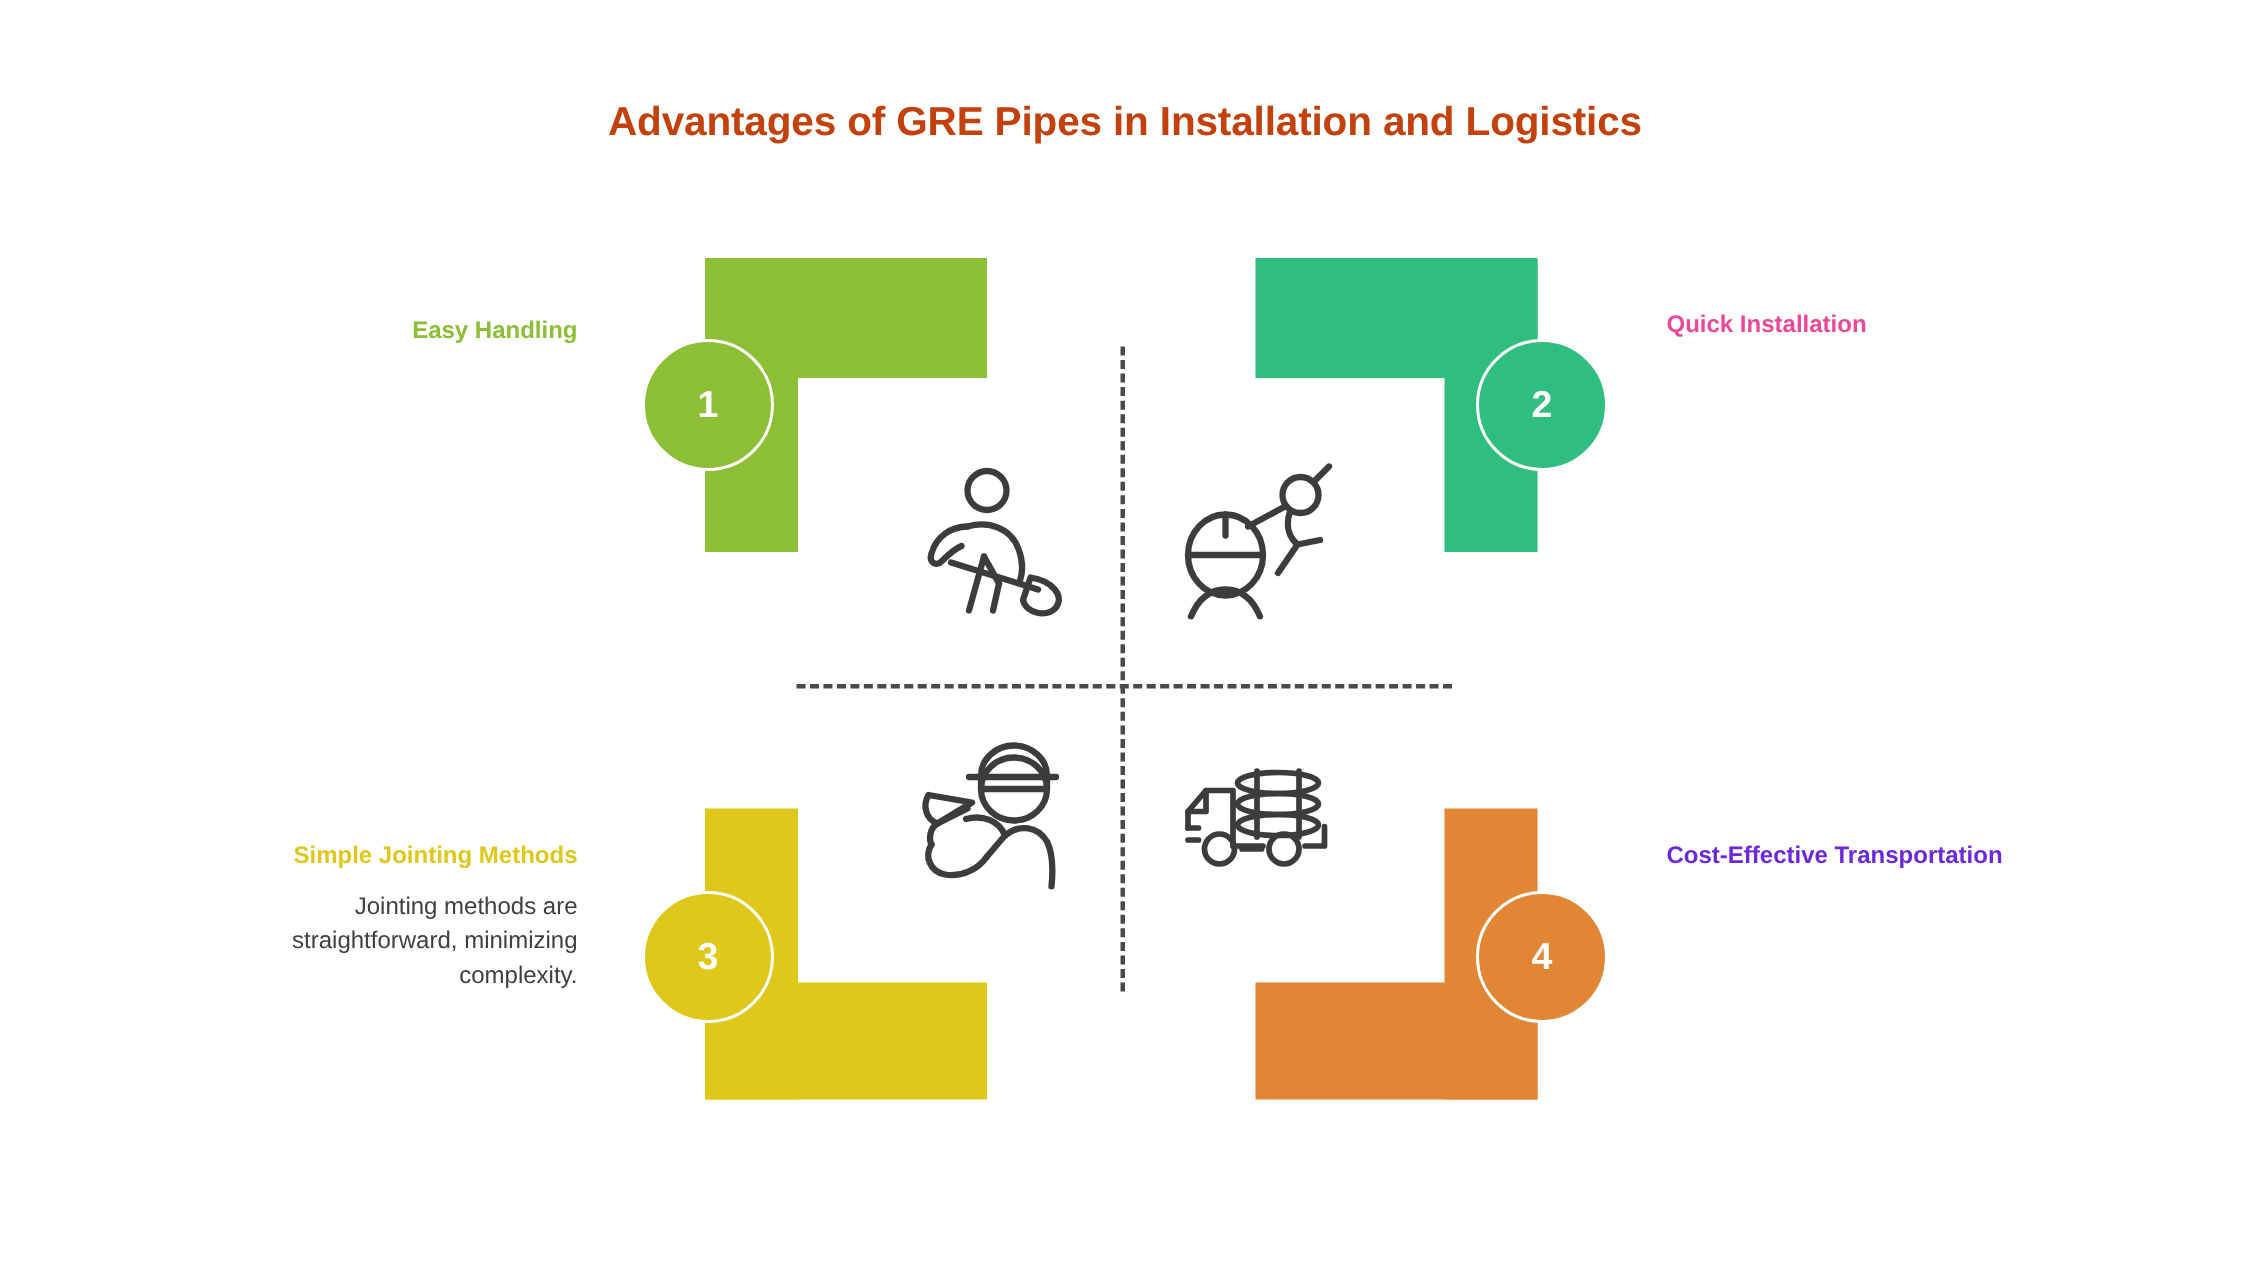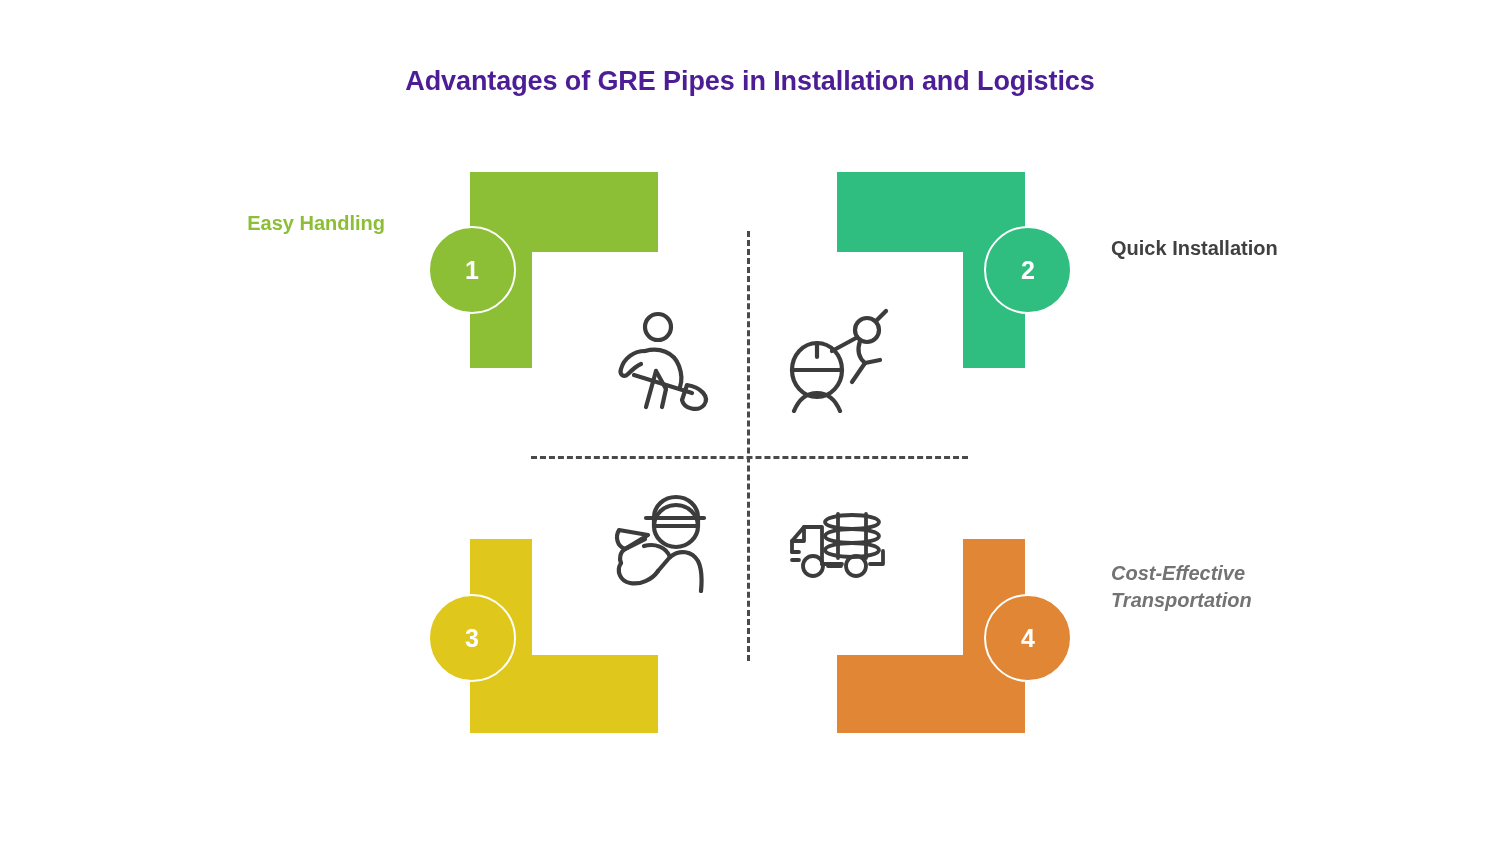--- a/index.html
+++ b/index.html
@@ -8,21 +8,21 @@
     background: #ffffff;
     font-family: "Liberation Sans", sans-serif;
     overflow: hidden;
   }
   #stage { position: relative; width: 1500px; height: 844px; background: #fff; }
 
   
   .title {
     position: absolute; top: 66px; left: 0; width: 1500px;
     text-align: center;
-    font-size: 27px; font-weight: bold; color: #4c1d95;
+    font-size: 27px; font-weight: bold; color: #c2410c;
     letter-spacing: -0.1px;
   }
 
   
   .div-v {
     position: absolute; left: 747px; top: 231px;
     width: 0; height: 430px;
     border-left: 3px dashed #4a4a4a;
   }
   .div-h {
@@ -73,21 +73,21 @@
   .icon-wrap { position: absolute; }
   #icon-1 { left: 604px; top: 311px; width: 110px; height: 102px; }
   #icon-2 { left: 786px; top: 308px; width: 104px; height: 105px; }
   #icon-3 { left: 608px; top: 489px; width: 110px; height: 104px; }
   #icon-4 { left: 786px; top: 508px; width: 104px; height: 72px; }
   .icon-wrap svg { width: 100%; height: 100%; display: block; }
 
   
   .txt { position: absolute; width: 232px; }
   .txt h3 {
-    font-size: 20px; font-weight: bold; line-height: 1.34;
+    font-size: 16px; font-weight: bold; line-height: 1.34;
     margin-bottom: 13px;
   }
   .txt p {
     font-size: 16px; line-height: 1.42; color: #404040;
     font-weight: normal;
   }
   .align-right { text-align: right; }
   .align-left  { text-align: left; }
 
   #text-1 { left: 153px; top: 210px; }
@@ -143,21 +143,21 @@
       <path d="M8 103 C13 91 21 85 31 85 C41 85 49 91 54 103"></path>
       <circle cx="81" cy="22" r="12"></circle>
       <path d="M90 13 L100 3"></path>
       <path d="M70 30 L46 43"></path>
       <path d="M74 33 C71 42 73 50 79 55"></path>
       <path d="M79 55 L94 52"></path>
       <path d="M79 55 L66 74"></path>
     </svg>
   </div>
   <div class="txt align-left" id="text-2">
-    <h3 style="color: #404040; margin-top: 29px;">Quick Installation</h3>
+    <h3 style="color: #ec4899;">Quick Installation</h3>
   </div>
 
   <div class="lshape" id="shape-3">
     <div class="bar bar-h" style="background: rgb(223, 200, 27);"></div>
     <div class="bar bar-v" style="background: rgb(223, 200, 27);"></div>
   </div>
   <div class="num-circle" id="circle-3" style="background: rgb(223, 200, 27);">
     <span>3</span>
   </div>
   <div class="icon-wrap" id="icon-3">
@@ -166,20 +166,24 @@
       <ellipse cx="68" cy="37" rx="22" ry="21"></ellipse>
       <path d="M38 29 L96 29"></path>
       <path d="M36 57 C47 54 58 58 62 68"></path>
       <path d="M62 68 L50 82"></path>
       <path d="M62 68 C72 60 84 62 90 72 C94 80 94 92 93 102"></path>
       <path d="M11 41 C7 48 9 57 17 60 L40 46 Z"></path>
       <path d="M17 60 L37 50"></path>
       <path d="M13 74 C8 82 12 92 22 94 C32 96 44 91 50 82"></path>
       <path d="M17 60 C12 63 11 70 13 74"></path>
     </svg>
+  </div>
+  <div class="txt align-right" id="text-3">
+    <h3 style="color: rgb(223, 200, 27);">Simple Jointing Methods</h3>
+    <p>Jointing methods are straightforward, minimizing complexity.</p>
   </div>
 
   <div class="lshape" id="shape-4">
     <div class="bar bar-h" style="background: rgb(224, 134, 52);"></div>
     <div class="bar bar-v" style="background: rgb(224, 134, 52);"></div>
   </div>
   <div class="num-circle" id="circle-4" style="background: rgb(224, 134, 52);">
     <span>4</span>
   </div>
   <div class="icon-wrap" id="icon-4">
@@ -194,16 +198,16 @@
       <circle cx="70" cy="58" r="10"></circle>
       <path d="M42 58 L55 58"></path>
       <ellipse cx="66" cy="14" rx="27" ry="7"></ellipse>
       <ellipse cx="66" cy="28" rx="27" ry="7"></ellipse>
       <ellipse cx="66" cy="42" rx="27" ry="7"></ellipse>
       <path d="M52 6 L52 50"></path>
       <path d="M80 6 L80 50"></path>
     </svg>
   </div>
   <div class="txt align-left" id="text-4">
-    <h3 style="color: #737373; font-style: italic;">Cost-Effective Transportation</h3>
+    <h3 style="color: #6d28d9;">Cost-Effective Transportation</h3>
   </div>
 
 </div>
 
 </body></html>

